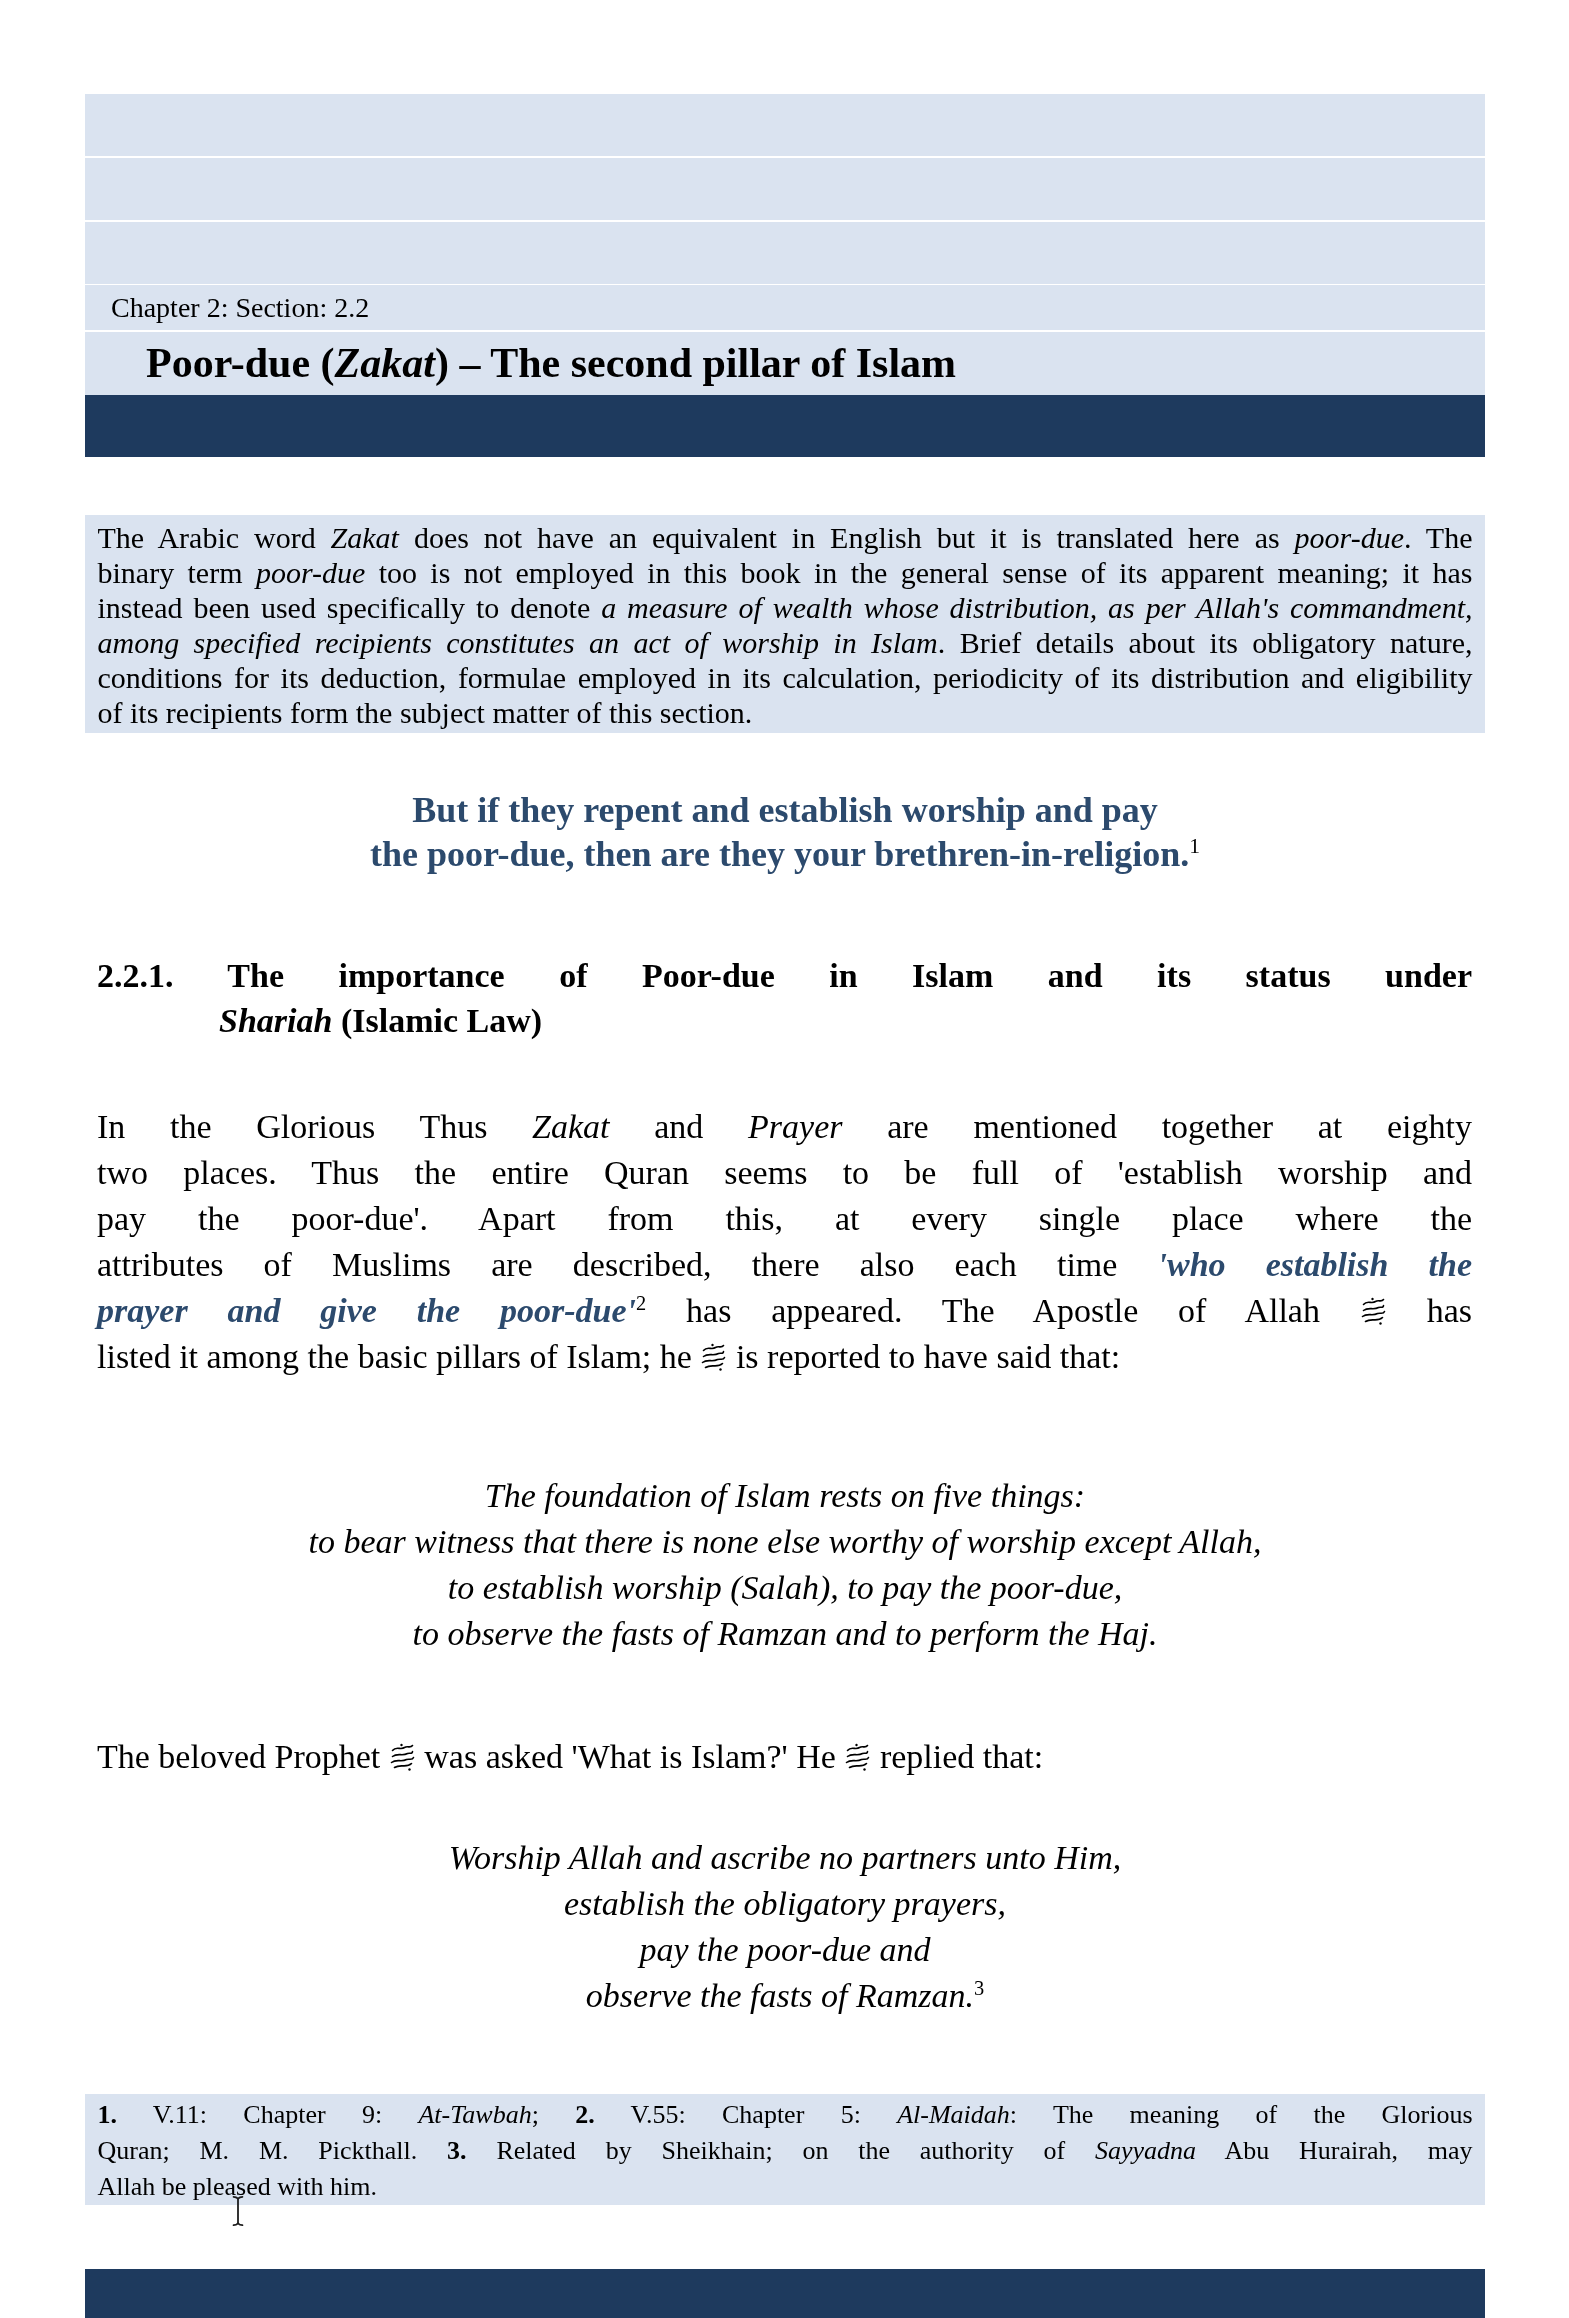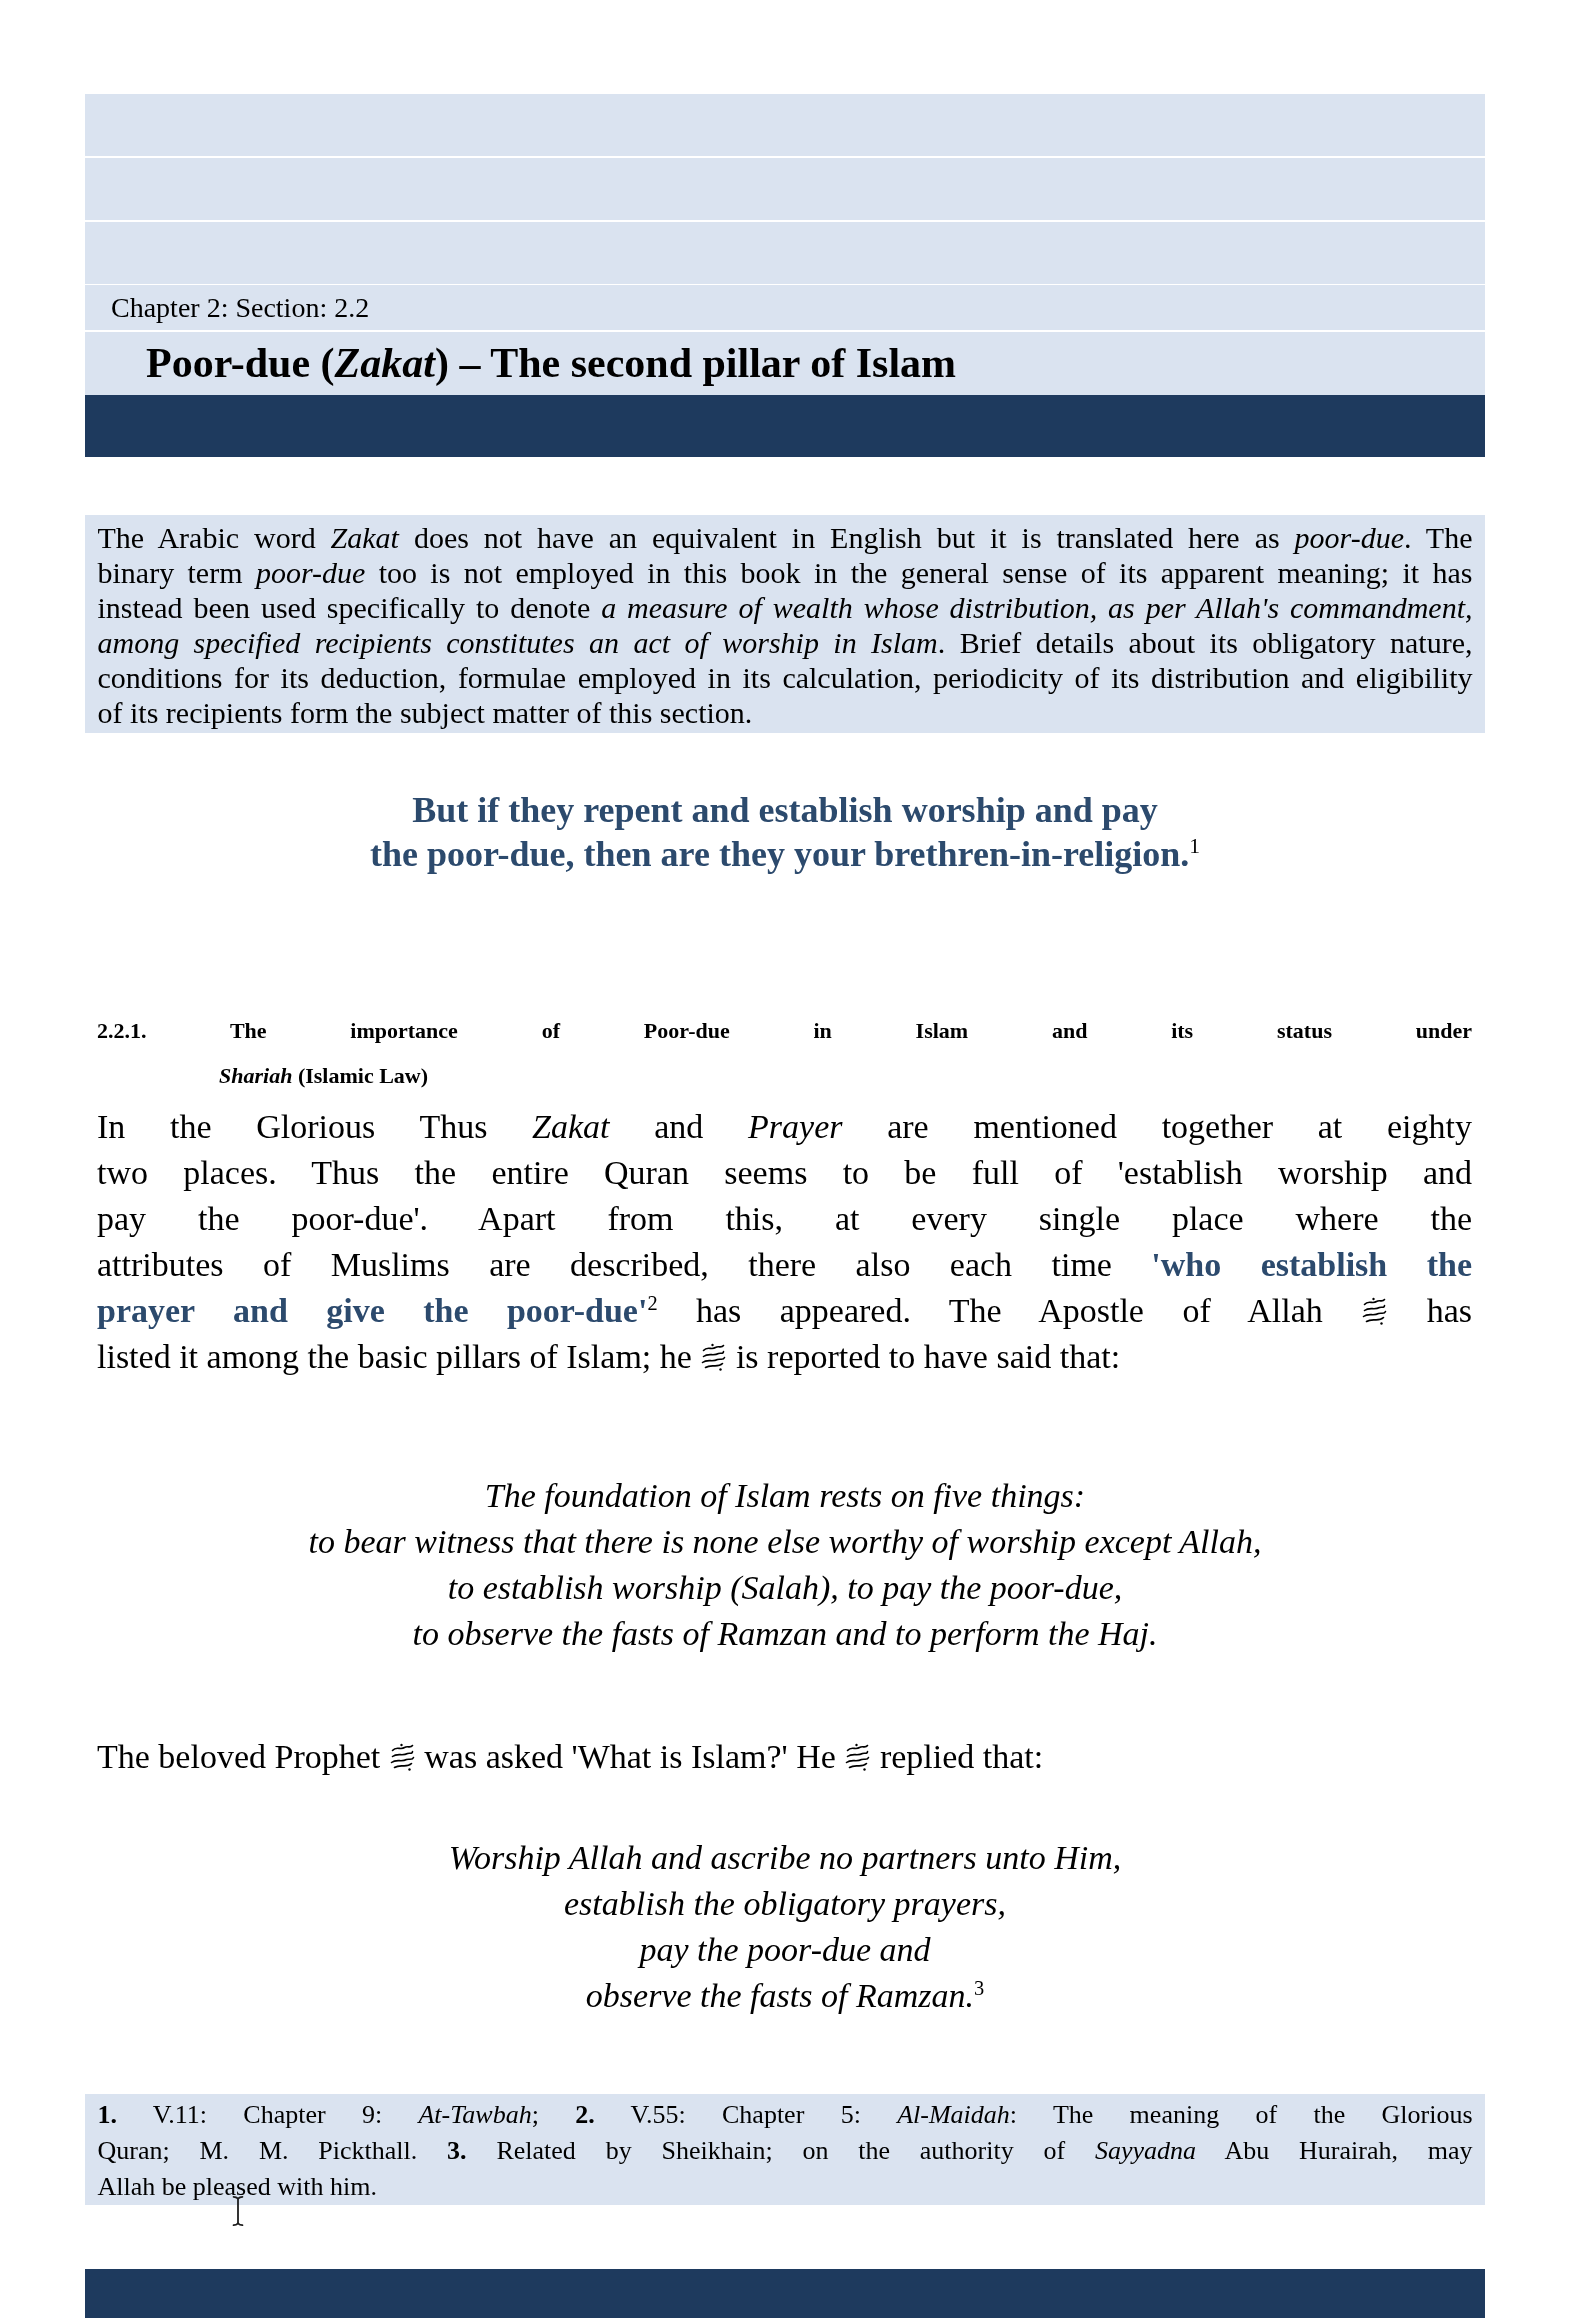--- a/index.html
+++ b/index.html
@@ -16,30 +16,30 @@
   .chapterRow{height:45px;font-size:28px;line-height:46px;padding-left:26px;box-sizing:border-box;}
   .titleRow{height:64px;font-size:42px;font-weight:bold;line-height:62px;padding-left:61px;box-sizing:border-box;}
   .navybar{position:absolute;left:85px;width:1400px;background:var(--navy,#1e3a5e);}
   #bar1{top:395px;height:62px;}
   #bar2{top:2269px;height:50px;}
   
   .tline{white-space:normal;}
   .jline{text-align:justify;text-align-last:justify;}
   .it{font-style:italic;}
   .bd{font-weight:bold;}
-  .accent{color:var(--accent,#2c4a6d);font-weight:bold;}
+  .accent{color:var(--accent,#2c4a6d);font-weight:bold;font-style:italic;}
   sup{font-size:0.60em;font-style:normal;font-weight:normal;color:#000;vertical-align:super;line-height:0;}
   
   .band{background:var(--band,#dae3f0);}
   .introBlock{position:absolute;left:85px;top:515px;width:1400px;height:218px;
     font-size:30px;line-height:35px;padding:5.4px 12.5px 0 12.5px;box-sizing:border-box;}
   .verseBlock{position:absolute;left:85px;top:788px;width:1400px;text-align:center;
     font-size:36px;font-weight:bold;color:var(--accent,#2c4a6d);line-height:44px;}
-  .headingBlock{position:absolute;left:97px;top:1008px;width:1375px;
-    font-size:22px;font-weight:bold;line-height:45px;}
+  .headingBlock{position:absolute;left:97px;top:953px;width:1375px;
+    font-size:34px;font-weight:bold;line-height:45px;}
   .bodyBlock{position:absolute;left:97px;top:1104px;width:1375px;
     font-size:34px;line-height:46px;}
   .quoteBlock{position:absolute;left:85px;width:1400px;text-align:center;
     font-size:34px;font-style:italic;line-height:46px;}
   .q1{top:1473px;} .q2{top:1835px;}
   .prophetBlock{position:absolute;left:97px;top:1734px;width:1375px;font-size:34px;line-height:46px;}
   .footnoteBlock{position:absolute;left:85px;top:2094px;width:1400px;height:111px;
     font-size:26px;line-height:36px;padding:2.7px 12.5px 0 12.5px;box-sizing:border-box;}
   
   .pbuh{display:inline-block;transform:translateY(4.5px);line-height:0;}

